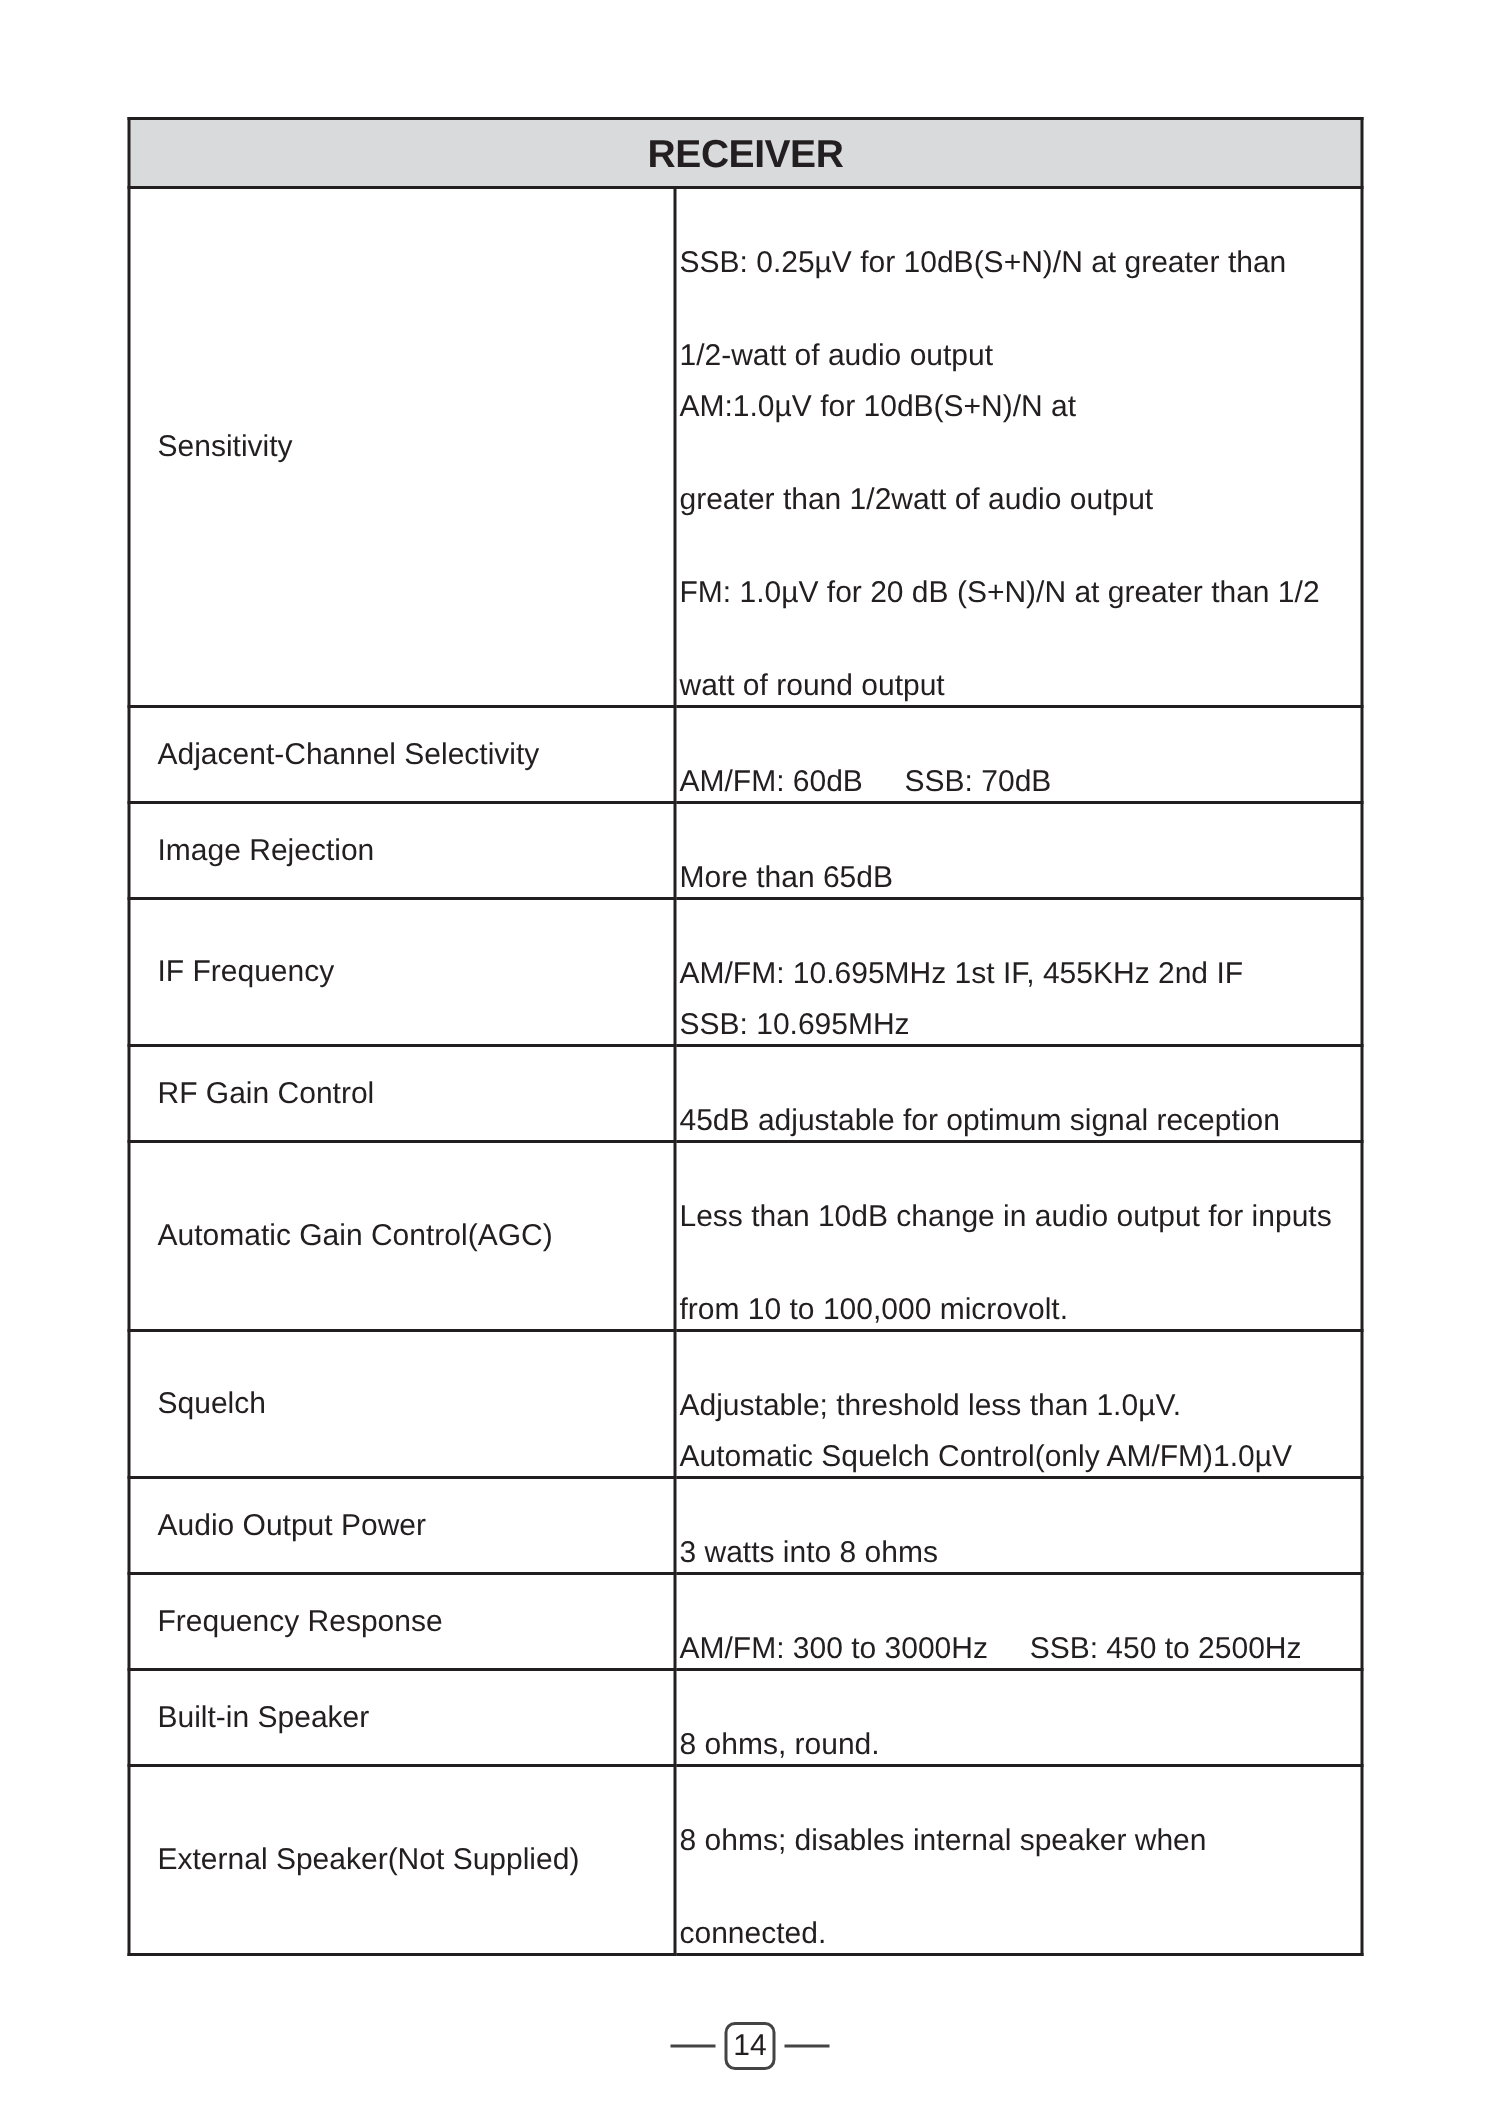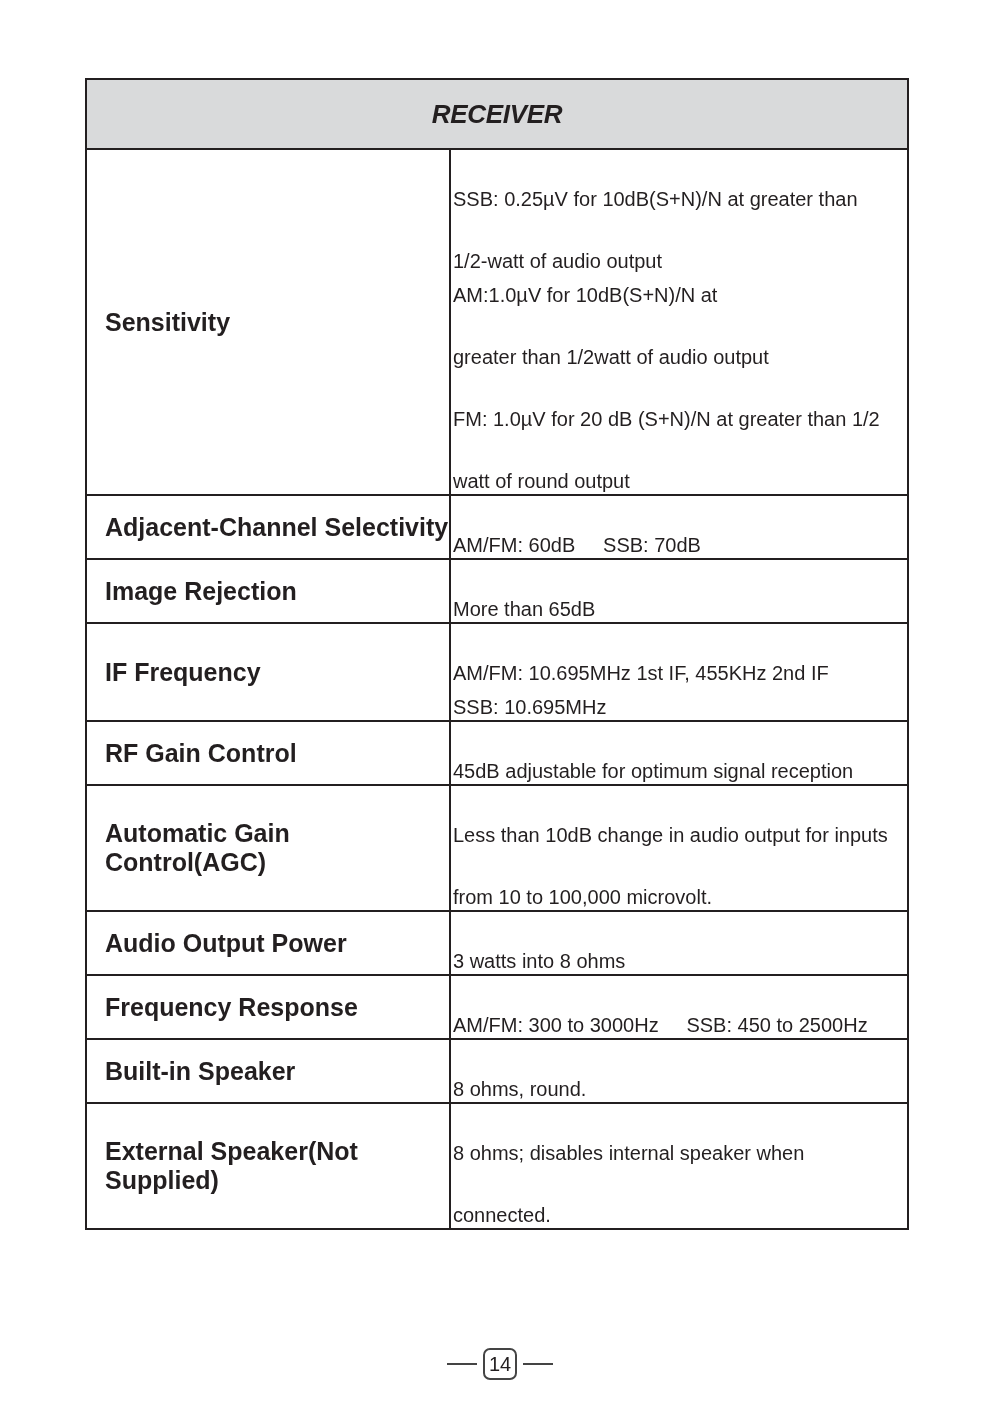--- a/index.html
+++ b/index.html
@@ -4,24 +4,24 @@
 <style>
   html, body { margin:0; padding:0; background:#ffffff; }
   body { width:1000px; height:1414px; position:relative; font-family:"Liberation Sans", sans-serif; color:#231f20; }
   .spec-table {
     position:absolute; left:85px; top:78px; width:824px;
     border-collapse:collapse; table-layout:fixed;
   }
   .spec-table td, .spec-table th { border:2px solid #231f20; }
   .spec-table th {
     background:#d9dadb; height:44px; font-size:26px; font-weight:bold;
-    text-align:center; padding:12px; letter-spacing:-0.3px;font-style:italic;
+    text-align:center; padding:0; letter-spacing:-0.3px;
   }
   .col-label { width:364px; }
-  .label-cell { font-size:25px; padding:0 0 0 18px; vertical-align:middle;font-weight:bold; }
+  .label-cell { font-size:20px; padding:0 0 0 18px; vertical-align:middle; }
   .value-cell { font-size:20px; padding:0 0 0 2px; vertical-align:middle; line-height:26px; }
   .line { display:block; white-space:nowrap;margin-top:36px; }
   .gap { margin-top:8px; }
   .page-number {
     position:absolute; left:447px; top:1348px; width:106px; height:32px;
     display:flex; align-items:center; justify-content:space-between; gap:6px;
   }
   .dash { width:30px; height:2px; background:#444; }
   .num-box {
     border:2px solid #444; border-radius:7px; width:30px; height:28px;
@@ -78,20 +78,27 @@
           <span class="line">45dB adjustable for optimum signal reception</span>
         </td>
     </tr>
     <tr style="height:76px">
       <td class="label-cell">Automatic Gain Control(AGC)</td>
       <td class="value-cell">
         <span class="line">Less than 10dB change in audio output for inputs</span>
         <span class="line">from 10 to 100,000 microvolt.</span>
       </td>
     </tr>
+    <tr style="height:63px">
+      <td class="label-cell">Squelch</td>
+      <td class="value-cell">
+        <span class="line">Adjustable; threshold less than 1.0µV.</span>
+        <span class="line gap">Automatic Squelch Control(only AM/FM)1.0µV</span>
+      </td>
+    </tr>
     <tr style="height:45px">
       <td class="label-cell">Audio Output Power</td>
       <td class="value-cell">
           <span class="line">3 watts into 8 ohms</span>
         </td>
     </tr>
     <tr style="height:45px">
       <td class="label-cell">Frequency Response</td>
       <td class="value-cell">
           <span class="line" style="white-space:pre">AM/FM: 300 to 3000Hz     SSB: 450 to 2500Hz</span>

